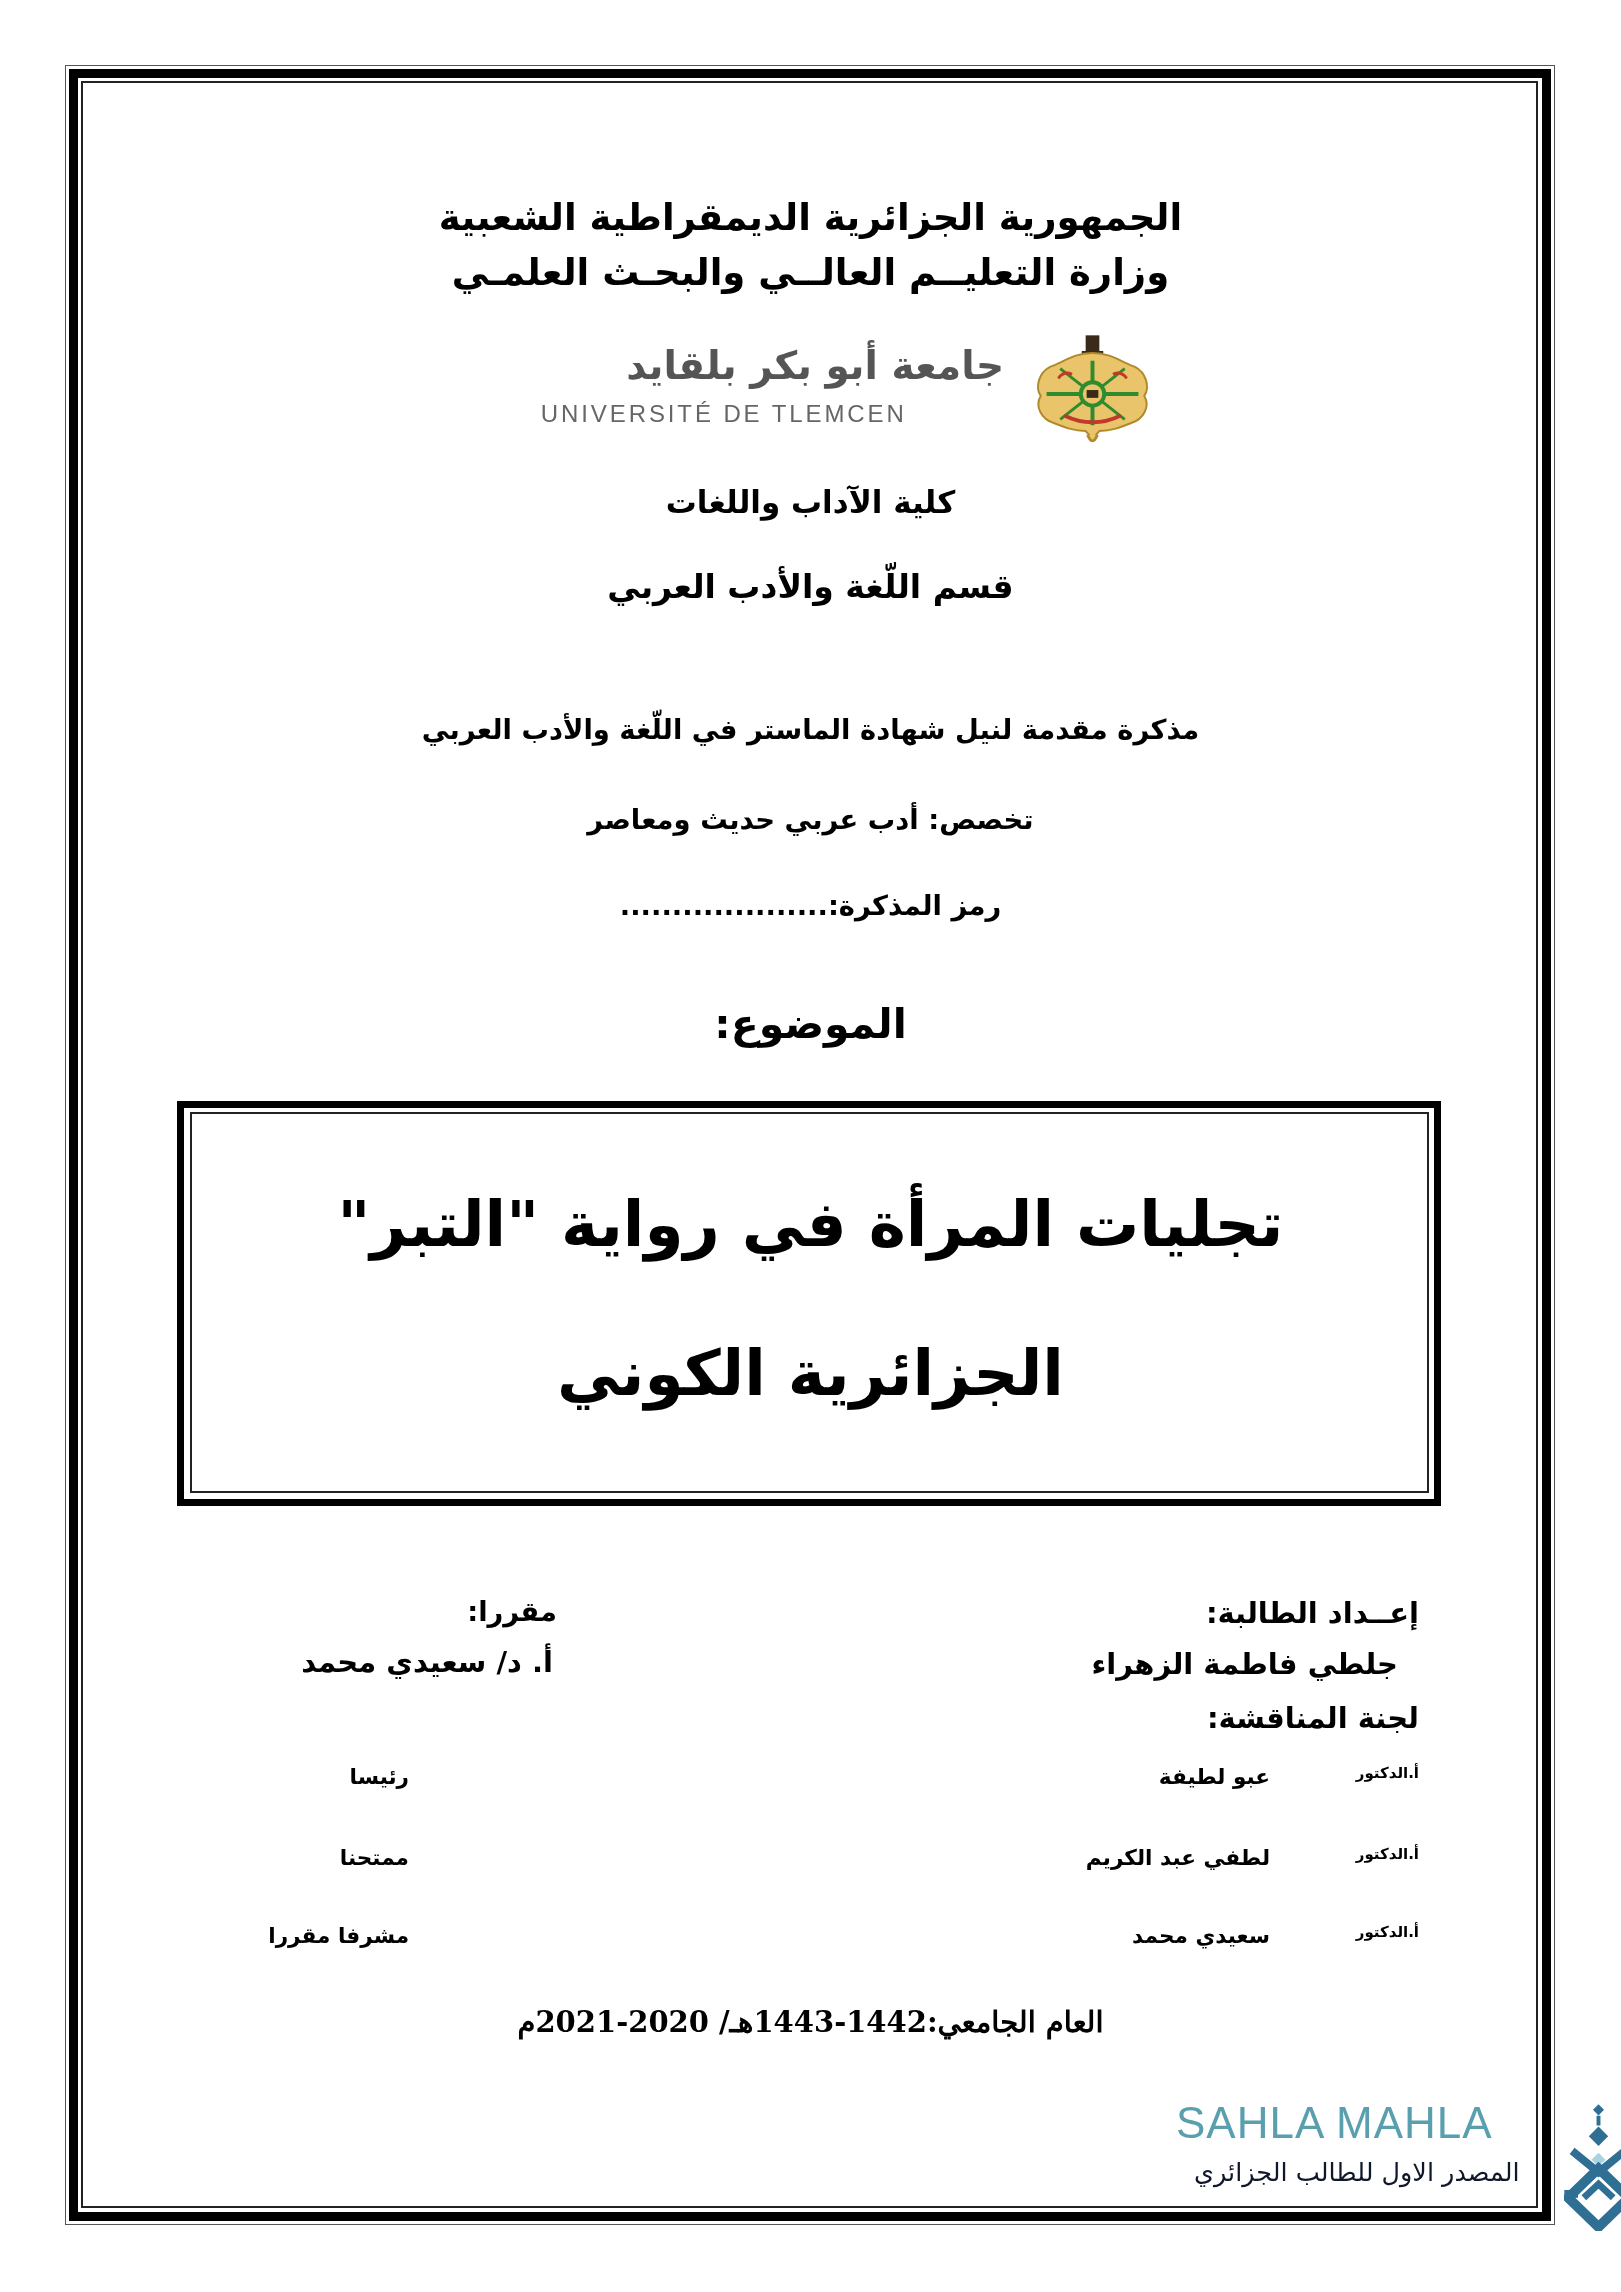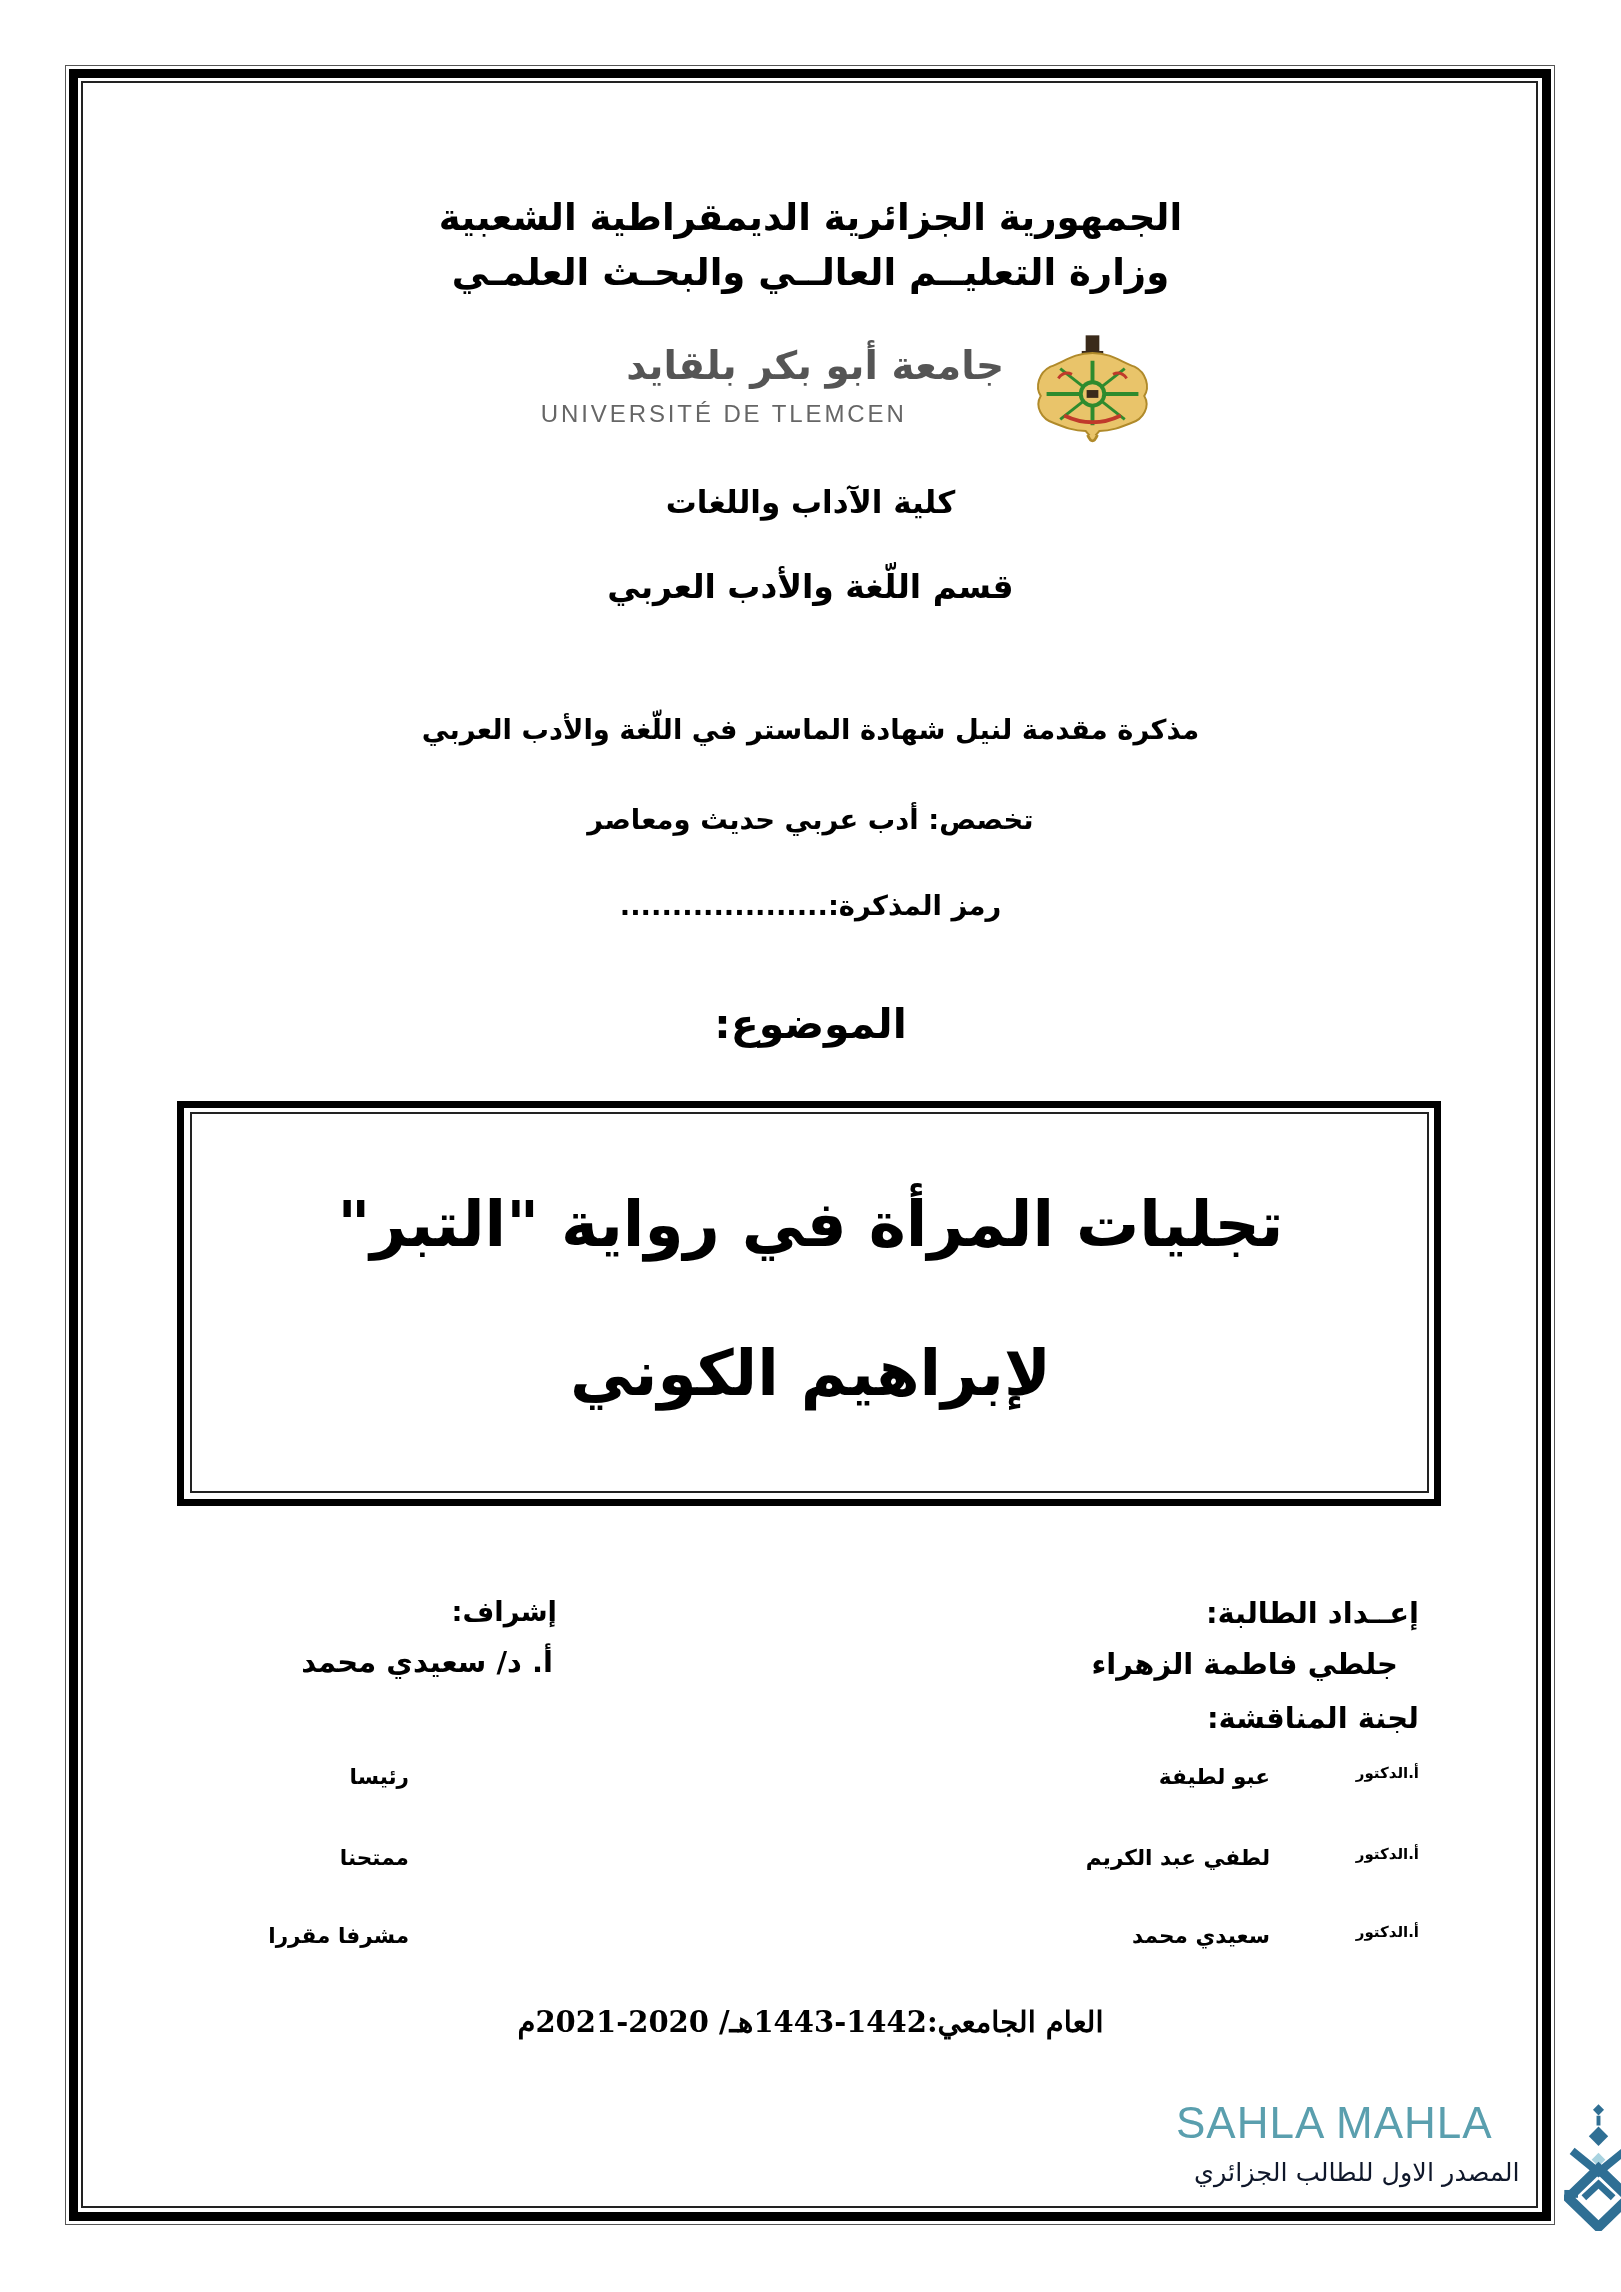--- a/index.html
+++ b/index.html
@@ -186,27 +186,27 @@
 
 <div class="line l-memo">مذكرة مقدمة  لنيل شهادة الماستر في اللّغة والأدب العربي</div>
 <div class="line l-spec">تخصص:  أدب عربي حديث ومعاصر</div>
 <div class="line l-code">رمز المذكرة:....................</div>
 
 <div class="line l-subject">الموضوع:</div>
 
 <div class="title-box-outer"></div>
 <div class="title-box-inner"></div>
 <div class="line l-title1">تجليات المرأة في رواية "التبر"</div>
-<div class="line l-title2">لإبراهيم الكوني</div>
+<div class="line l-title2">الجزائرية الكوني</div>
 
 <div class="abs student-label">إعــداد الطالبة:</div>
 <div class="abs student-name">جلطي فاطمة الزهراء</div>
 <div class="abs committee-label">لجنة المناقشة:</div>
 
-<div class="abs supervision-label">إشراف:</div>
+<div class="abs supervision-label">مقررا:</div>
 <div class="abs supervisor-name">أ. د/ سعيدي محمد</div>
 
 <div class="abs member-title row-1">أ.الدكتور</div>
 <div class="abs member-name row-1">عبو لطيفة</div>
 <div class="abs member-role row-1">رئيسا</div>
 
 <div class="abs member-title row-2">أ.الدكتور</div>
 <div class="abs member-name row-2">لطفي عبد الكريم</div>
 <div class="abs member-role row-2">ممتحنا</div>
 

